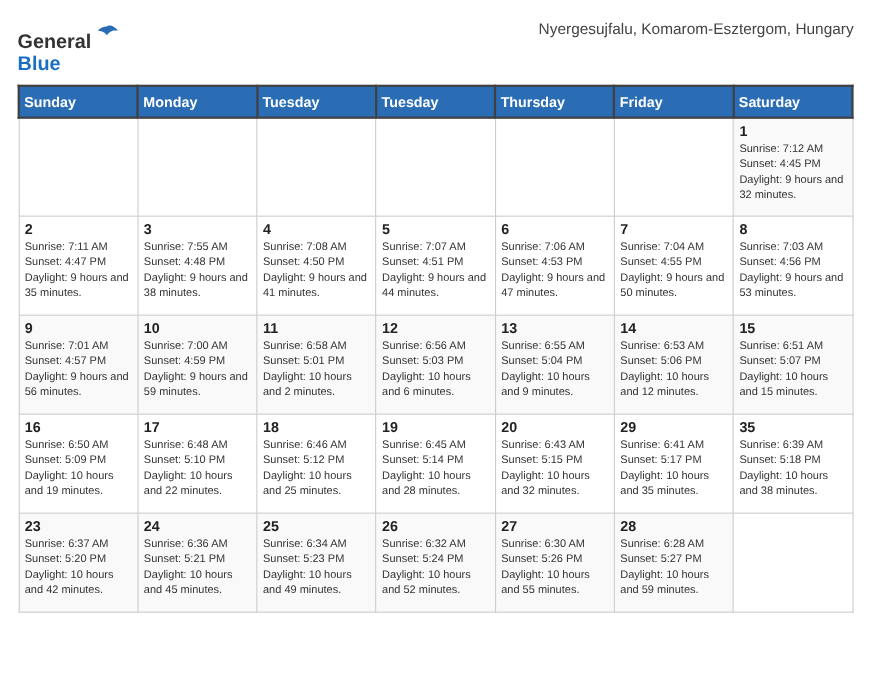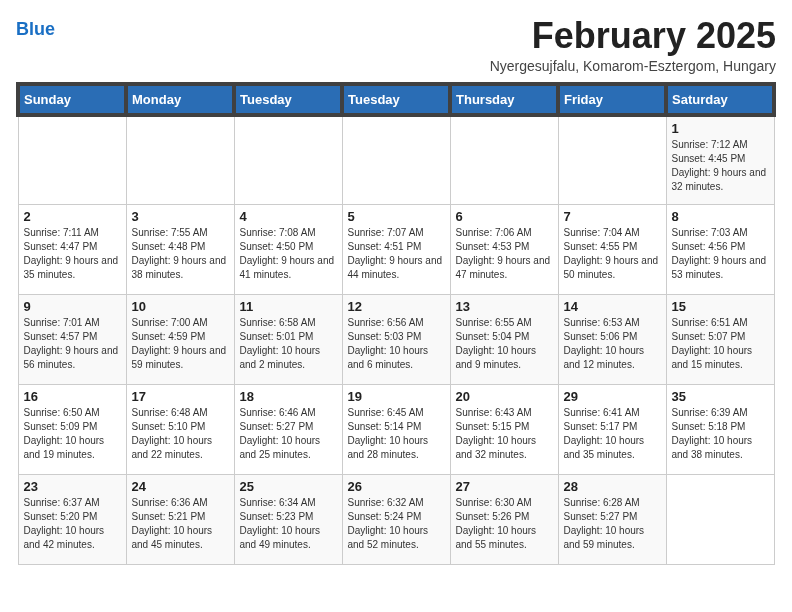--- a/index.html
+++ b/index.html
@@ -53,21 +53,21 @@
       margin-top: 8px;
       table-layout: fixed;
     }
     .calendar thead th {
       background: #2a6db5;
       color: #fff;
       font-size: 13px;
       font-weight: bold;
       padding: 6px 4px;
       text-align: left;
-      border: 4px solid #404040;
+      border: 2px solid #404040;
     }
     .calendar tbody td {
       vertical-align: top;
       border: 1px solid #ccc;
       padding: 4px 5px;
       height: 90px;
       background: #fff;
     }
     .calendar tbody tr:nth-child(odd) td {
       background: #f9f9f9;
@@ -91,26 +91,30 @@
       background: #fff !important;
     }
   </style>
 </head>
 <body>
 
 <div class="header">
   <div class="logo">
     <div>
       <div class="logo-text">
+        <span class="logo-general">General</span><svg class="logo-icon" viewBox="0 0 24 24">
+            <path d="M12 4 C14 2, 20 4, 22 8 C18 7, 15 8, 12 12 C12 12, 10 8, 4 8 C6 5, 10 4, 12 4Z" fill="#2a6db5"></path>
+          </svg>
+      </div>
+      <div class="logo-text">
         <span class="logo-blue">Blue</span>
       </div>
     </div>
   </div>
   <div class="title-block">
-    <div class="cal-title">February 2025</div>
     <div class="cal-subtitle">Nyergesujfalu, Komarom-Esztergom, Hungary</div>
   </div>
 </div>
 
 <table class="calendar">
   <thead>
     <tr>
     <th>Sunday</th>
         <th>Monday</th>
         <th>Tuesday</th>
@@ -232,21 +236,21 @@
         </td>
         <td>
           <span class="day-num">17</span>
           <div class="day-info">Sunrise: 6:48 AM
 Sunset: 5:10 PM
 Daylight: 10 hours and 22 minutes.</div>
         </td>
         <td>
           <span class="day-num">18</span>
           <div class="day-info">Sunrise: 6:46 AM
-Sunset: 5:27 PM
+Sunset: 5:12 PM
 Daylight: 10 hours and 25 minutes.</div>
         </td>
         <td>
           <span class="day-num">19</span>
           <div class="day-info">Sunrise: 6:45 AM
 Sunset: 5:14 PM
 Daylight: 10 hours and 28 minutes.</div>
         </td>
         <td>
           <span class="day-num">20</span>

